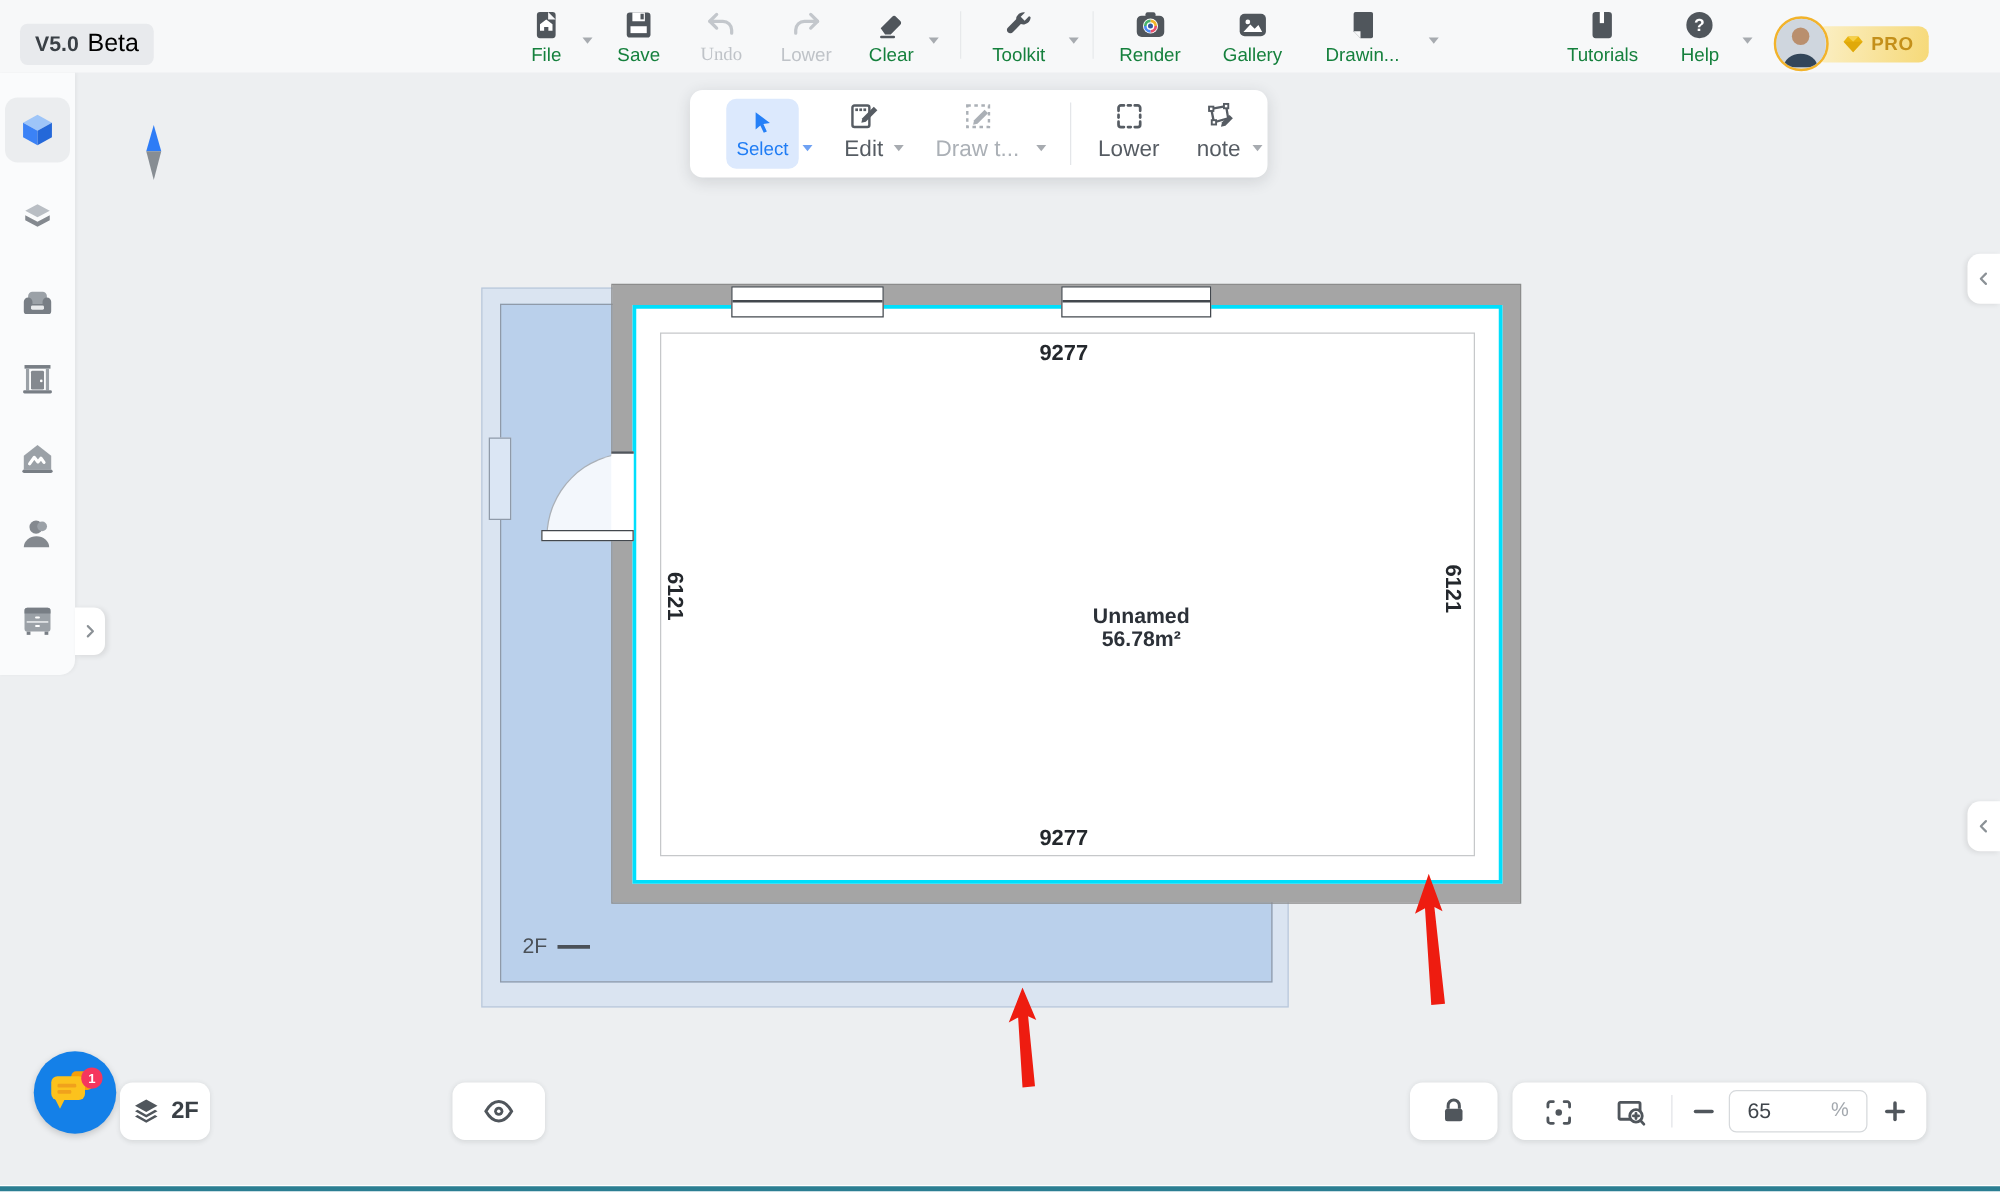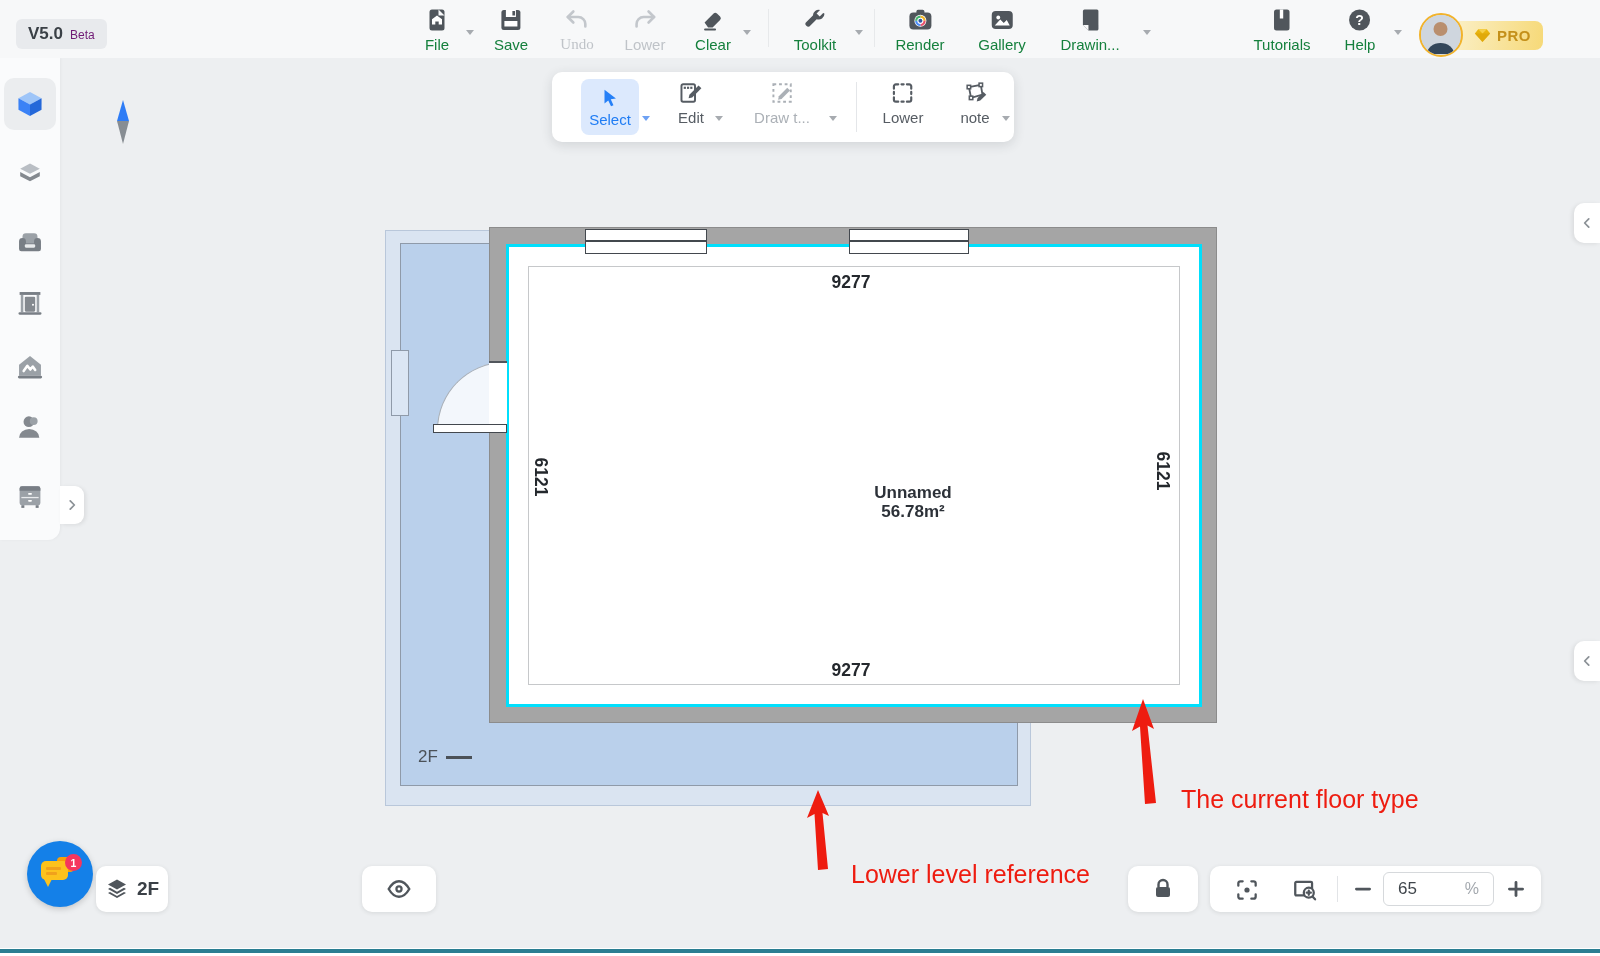--- a/index.html
+++ b/index.html
@@ -7,33 +7,33 @@
   #app{position:relative;width:1600px;height:956px;overflow:hidden;background:#edeff1;}
   .abs{position:absolute;}
   .grid{background-color:#edeff1;
     background-image:linear-gradient(to right,#f7f9fa 1.5px,transparent 1.5px),
                      linear-gradient(to bottom,#f7f9fa 1.5px,transparent 1.5px);
     background-size:38px 38px;}
   
   .topbar{left:0;top:0;width:1600px;height:58px;background:#f7f8f9;z-index:30;}
   .vbadge{left:16px;top:19px;background:#e8eaed;border-radius:6px;padding:5px 12px;display:flex;gap:7px;align-items:baseline;}
   .vbadge .v{font-weight:bold;font-size:17px;color:#3a4046;}
-  .vbadge .b{font-size:12px;color:#701a75;}
+  .vbadge .b{font-size:20px;color:#000000;}
   .tb-btn{top:7px;display:flex;flex-direction:column;align-items:center;gap:3px;transform:translateX(-50%);cursor:default;}
   .tb-btn .lab{font-size:15px;color:#15803d;white-space:nowrap;}
   .tb-btn.dis .lab{color:#bfc3c8;}
   .caret{width:0;height:0;border-left:4.5px solid transparent;border-right:4.5px solid transparent;border-top:5.5px solid #a7abb0;}
   .tb-sep{top:9px;width:1px;height:38px;background:#e7e9eb;}
   .avatar{left:1419px;top:13px;width:44px;height:44px;border-radius:50%;border:2.5px solid #f2b32b;overflow:hidden;background:#d7dde3;z-index:2;box-sizing:border-box;}
   .propill{left:1452px;top:21px;width:91px;height:29px;border-radius:8px;background:linear-gradient(100deg,#fbf0c8,#f6d978);display:flex;align-items:center;justify-content:flex-end;gap:6px;padding-right:12px;box-sizing:border-box;}
   .propill .t{font-weight:bold;font-size:15px;color:#c4901a;letter-spacing:.5px;}
   
   .tools{left:552px;top:72px;width:462px;height:70px;background:#fff;border-radius:10px;box-shadow:0 3px 12px rgba(40,50,60,.14);z-index:31;}
   .tool-btn{top:8px;display:flex;flex-direction:column;align-items:center;gap:3px;transform:translateX(-50%);}
-  .tool-btn .lab{font-size:15px;color:#565c63;white-space:nowrap;}
+  .tool-btn .lab{font-size:18px;color:#565c63;white-space:nowrap;}
   .tool-btn.dis .lab{color:#abb0b6;}
   .sel-box{left:29px;top:7px;width:58px;height:56px;background:#dce9fd;border-radius:8px;display:flex;flex-direction:column;align-items:center;justify-content:center;gap:2px;}
   .sel-box .lab{font-size:15px;color:#1f7cf4;}
   .tool-sep{left:304px;top:10px;width:1px;height:50px;background:#e4e6e9;}
   
   .sidebar{left:0;top:58px;width:60px;height:482px;background:#fafbfc;z-index:25;border-radius:0 0 12px 0;box-shadow:1px 0 3px rgba(0,0,0,.04);}
   .sb-item{left:30px;transform:translate(-50%,-50%);width:30px;height:30px;}
   .sb-active{left:4px;top:20px;width:52px;height:52px;background:#ebedef;border-radius:10px;}
   .expander{left:60px;top:486px;width:24px;height:38px;background:#fff;border-radius:0 9px 9px 0;box-shadow:2px 1px 4px rgba(0,0,0,.08);display:flex;align-items:center;justify-content:center;z-index:25;}
   
@@ -106,25 +106,23 @@
 
   <div class="abs room-label" style="left:913px;top:483px;">Unnamed</div>
   <div class="abs room-label" style="left:913px;top:502px;">56.78m²</div>
 
   <div class="abs fl-label" style="left:418px;top:747px;">2F</div>
   <div class="abs fl-dash"></div>
 
   <svg class="abs anno-arrow" style="left:1130px;top:699px;" width="32" height="108" viewBox="0 0 32 108">
     <polygon points="13,0 24,30 17.5,26.5 26,104 15,105 10,27.5 2,32" fill="#ee1c10"></polygon>
   </svg>
-  <div class="abs anno-text" style="left:1181px;top:785px;">The current floor type</div>
   <svg class="abs anno-arrow" style="left:806px;top:790px;" width="30" height="82" viewBox="0 0 30 82">
     <polygon points="12,0 23,26 16.5,23 22,79 12,80 8.5,24 1,28" fill="#ee1c10"></polygon>
   </svg>
-  <div class="abs anno-text" style="left:851px;top:860px;">Lower level reference</div>
 
   <div class="abs topbar">
     <div class="abs vbadge">
       <span class="v">V5.0</span>
       <span class="b">Beta</span>
     </div>
 
     <div class="abs tb-btn" style="left:437px;">
       <svg class="icon" width="26" height="26" viewBox="0 0 26 26">
         <rect x="5.5" y="2.5" width="15" height="21" rx="2.5" fill="#50565c"></rect>

